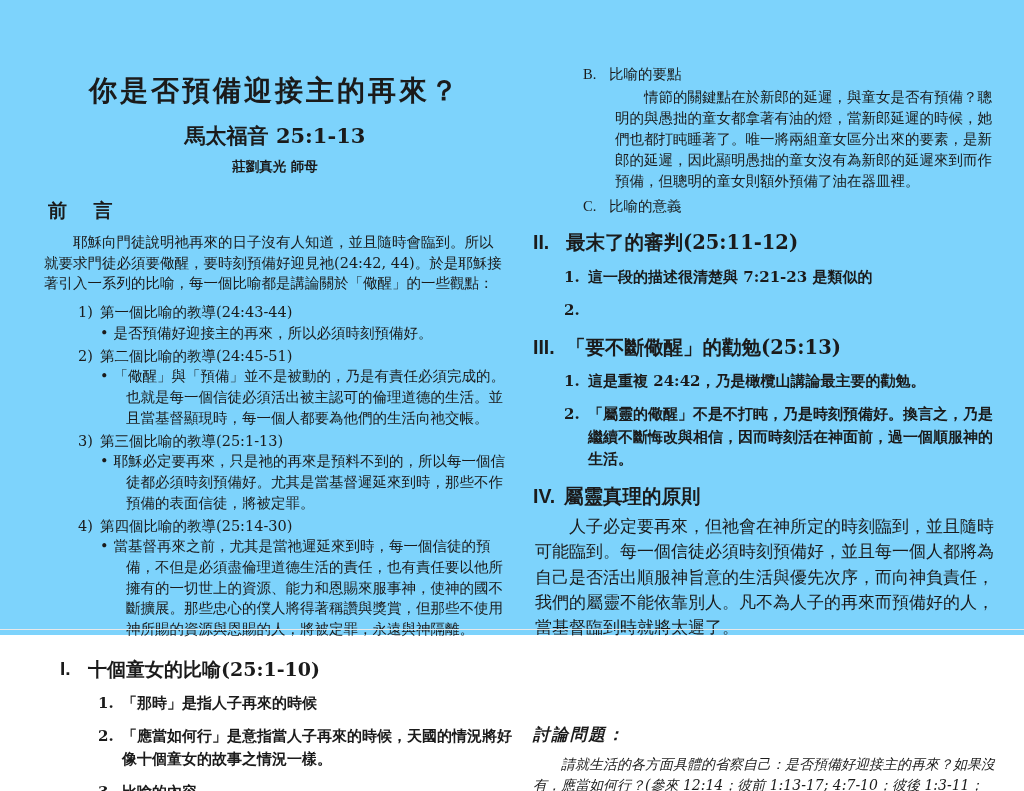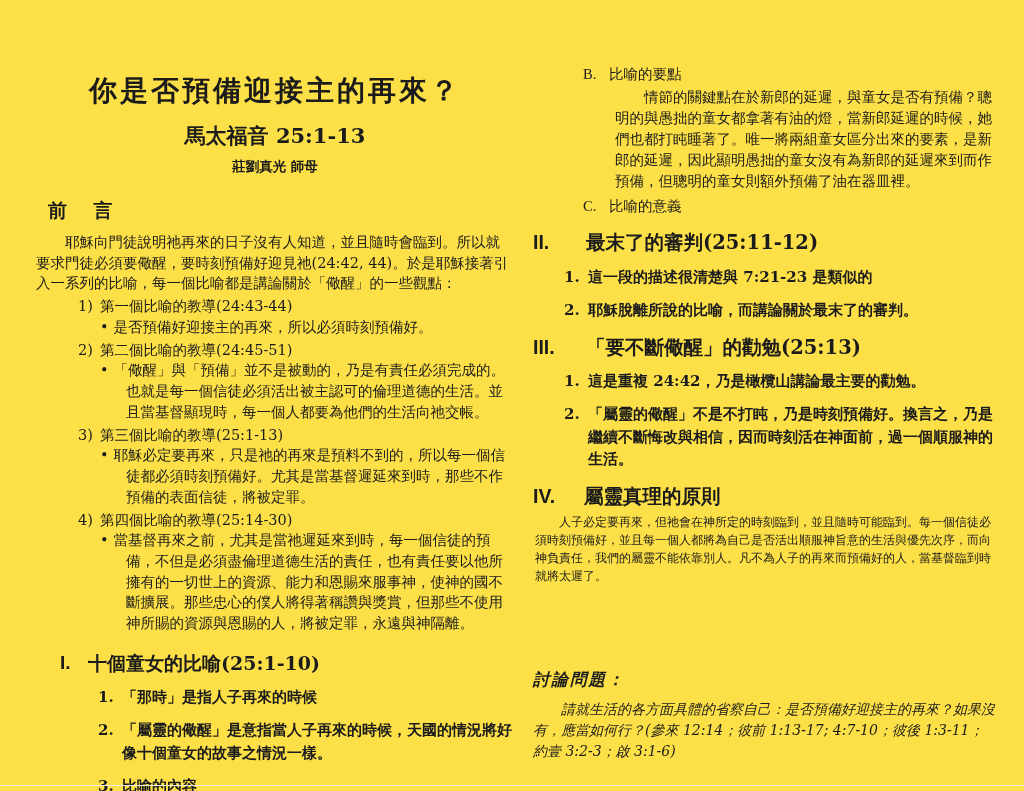--- a/index.html
+++ b/index.html
@@ -2,71 +2,71 @@
 <html><head>
 <meta charset="utf-8">
 <style>
   html,body { margin:0; padding:0; }
   body {
     width:1024px; height:791px; background:#ffffff; overflow:hidden;
     font-family:"DejaVu Serif","Liberation Serif",serif;
     color:#1b1b1b;
     -webkit-font-smoothing:antialiased;
   }
-  .page { position:relative; width:1024px; height:791px; background:#fde047; }
+  .page { position:relative; width:1024px; height:635px; background:#7dd3fc; }
   .page-bottom-edge { position:absolute; left:0; right:0; bottom:5px; height:1px; background:#e9e9e9; }
 
   .col { position:absolute; top:64px; }
   .col-left  { left:36px;  width:478px; }
   .col-right { left:531px; width:464px; }
 
   
   .doc-title { margin:8px 0 12px; text-align:center; font-size:28px; font-weight:bold; letter-spacing:3px; }
   .doc-subtitle { text-align:center; font-size:21px; font-weight:bold; margin-bottom:8px; }
   .doc-author { text-align:center; font-size:13.5px; font-weight:bold; }
 
   .preface-heading { margin:22px 12px 8px; font-size:19px; font-weight:bold; letter-spacing:10px; }
 
-  .body-text { font-size:14.5px; line-height:1.43; margin:0; }
+  .body-text { font-size:14.5px; line-height:1.43; margin:8px; }
   .indent2 { text-indent:2em; }
 
   
   .plist { margin:2px 0 0 42px; }
   .pitem { margin-top:2px; }
   .pline { display:flex; font-size:14.5px; line-height:1.43; }
   .pline .nn { flex:0 0 22px; }
   .pbullet {
     margin-left:22px; padding-left:26px; text-indent:-26px;
     font-size:14.5px; line-height:1.43;
   }
   .pbullet::before { content:"•"; padding-right:5px; }
 
   
   .sec-h { display:flex; font-size:19px; font-weight:bold; line-height:1.2; }
   .sec-h .roman { font-family:"Liberation Sans","DejaVu Sans",sans-serif; }
   .col-left .sec-h { margin:18px 0 4px 24px; }
   .col-left .sec-h .roman { flex:0 0 28px; }
-  .col-right .sec-h { margin:14px 0 2px 2px; font-size:19.5px;gap:20px; }
+  .col-right .sec-h { margin:14px 0 2px 2px; font-size:19.5px; }
   .col-right .sec-h .roman { flex:0 0 33px; }
   .col-right .sec-h.tight .roman { flex:0 0 31px; }
 
   
   .sec-items-left { margin-left:62px; }
   .sec-items-right { margin-left:33px; }
   .sec-item { display:flex; font-weight:bold; font-size:15px; line-height:1.5; margin-top:11px; }
   .sec-item .nn { flex:0 0 24px; }
 
   
   .sub-line { display:flex; font-size:14.5px; line-height:1.45; }
   .sub-line .nn { flex:0 0 26px; font-family:"Liberation Serif",serif; }
 
   .col-right .sub-line { margin-left:52px; }
   .sub-body { margin:2px 0 4px 84px; font-size:14.5px; line-height:1.45; text-indent:2em; }
 
-  .sec4-body { margin:6px 0 0 4px; font-size:12px; line-height:1.48; text-indent:2em; }
+  .sec4-body { margin:6px 0 0 4px; font-size:17px; line-height:1.48; text-indent:2em; }
 
   
   .discussion-heading { margin:84px 0 6px 2px; font-size:16.5px; font-weight:bold; font-style:italic; letter-spacing:2px; }
   .discussion-body { margin:8px 0 0 2px; font-size:14px; font-style:italic; line-height:1.5; text-indent:2em; }
 </style>
 </head>
 <body>
 
 <div class="page">
 
@@ -121,21 +121,21 @@
       <span>十個童女的比喻(25:1-10)</span>
     </div>
 
     <div class="sec-items-left">
       <div class="sec-item">
         <span class="nn">1.</span>
         <span>「那時」是指人子再來的時候</span>
       </div>
       <div class="sec-item">
         <span class="nn">2.</span>
-        <span>「屬靈的儆醒」是意指當人子再來的時候，天國的情況將好像十個童女的故事之情況一樣。</span>
+        <span>「應當如何行」是意指當人子再來的時候，天國的情況將好像十個童女的故事之情況一樣。</span>
       </div>
       <div class="sec-item">
         <span class="nn">3.</span>
         <span>比喻的內容</span>
       </div>
 
     </div>
 
   </div>
 
@@ -158,21 +158,20 @@
       <span>最末了的審判(25:11-12)</span>
     </div>
 
     <div class="sec-items-right">
       <div class="sec-item">
         <span class="nn">1.</span>
         <span>這一段的描述很清楚與 7:21-23 是類似的</span>
       </div>
       <div class="sec-item">
         <span class="nn">2.</span>
-        <span>耶穌脫離所說的比喻，而講論關於最末了的審判。</span>
       </div>
     </div>
 
     <div class="sec-h">
       <span class="roman">III.</span>
       <span>「要不斷儆醒」的勸勉(25:13)</span>
     </div>
 
     <div class="sec-items-right">
       <div class="sec-item">

